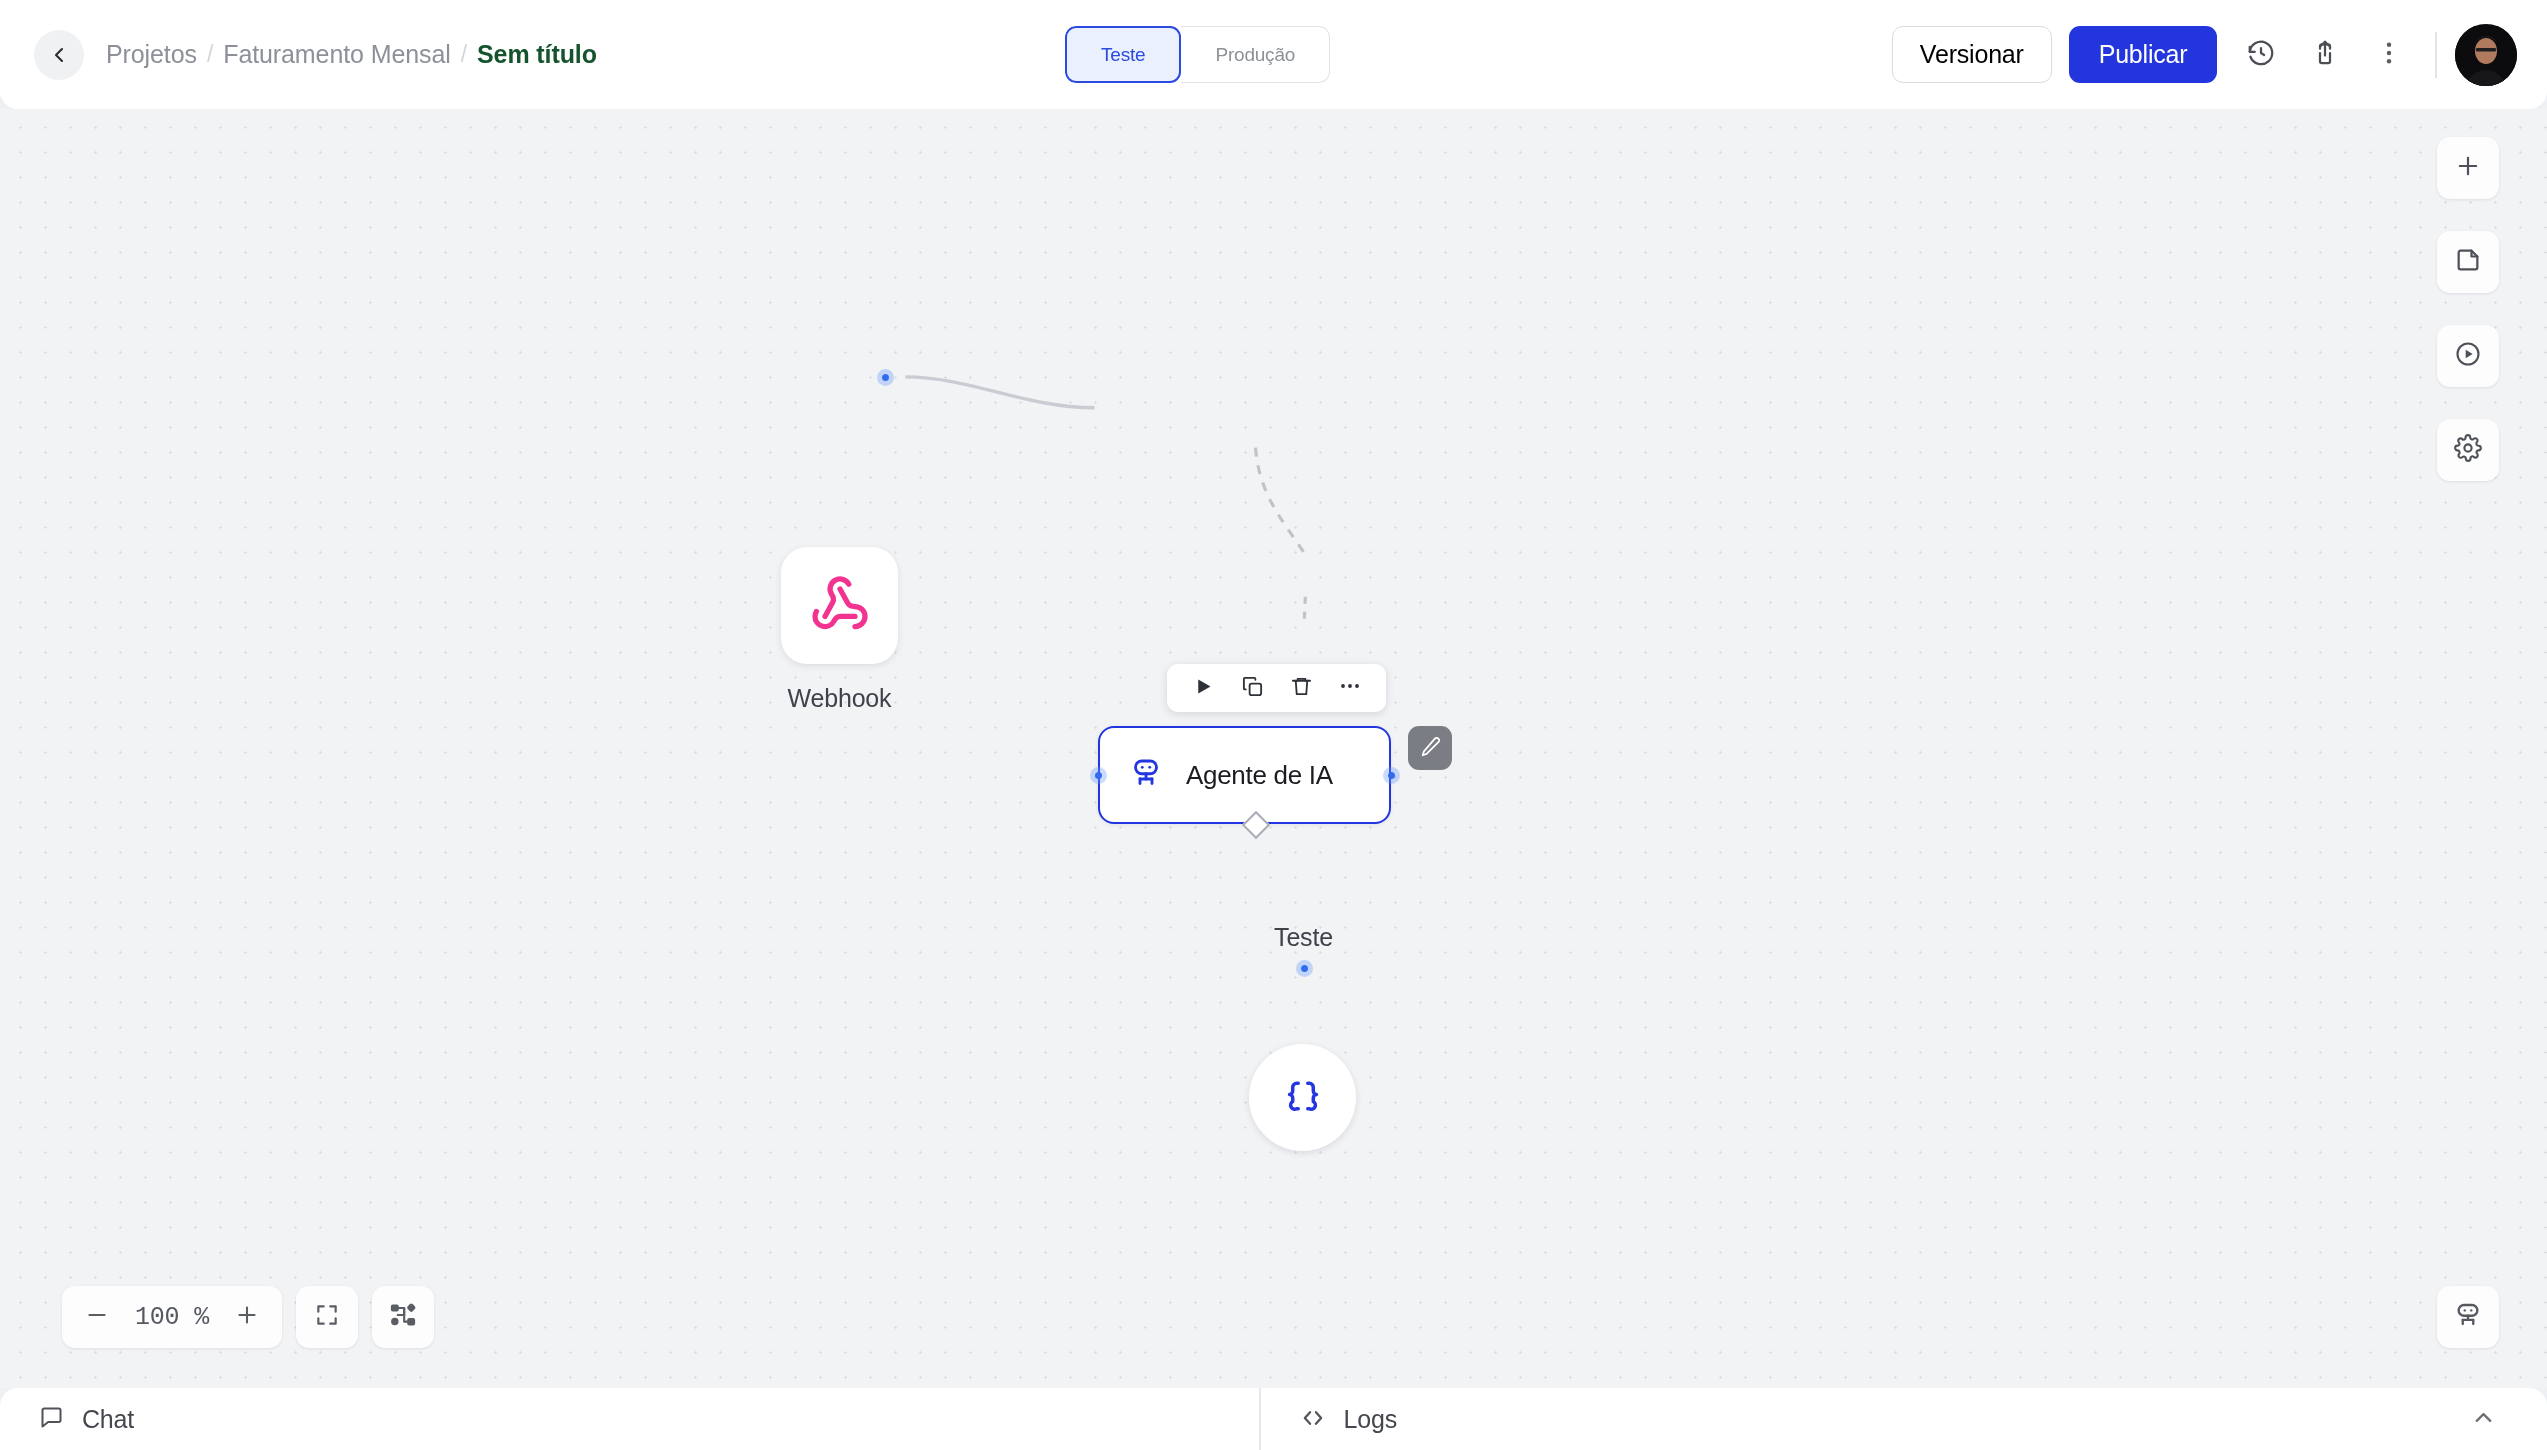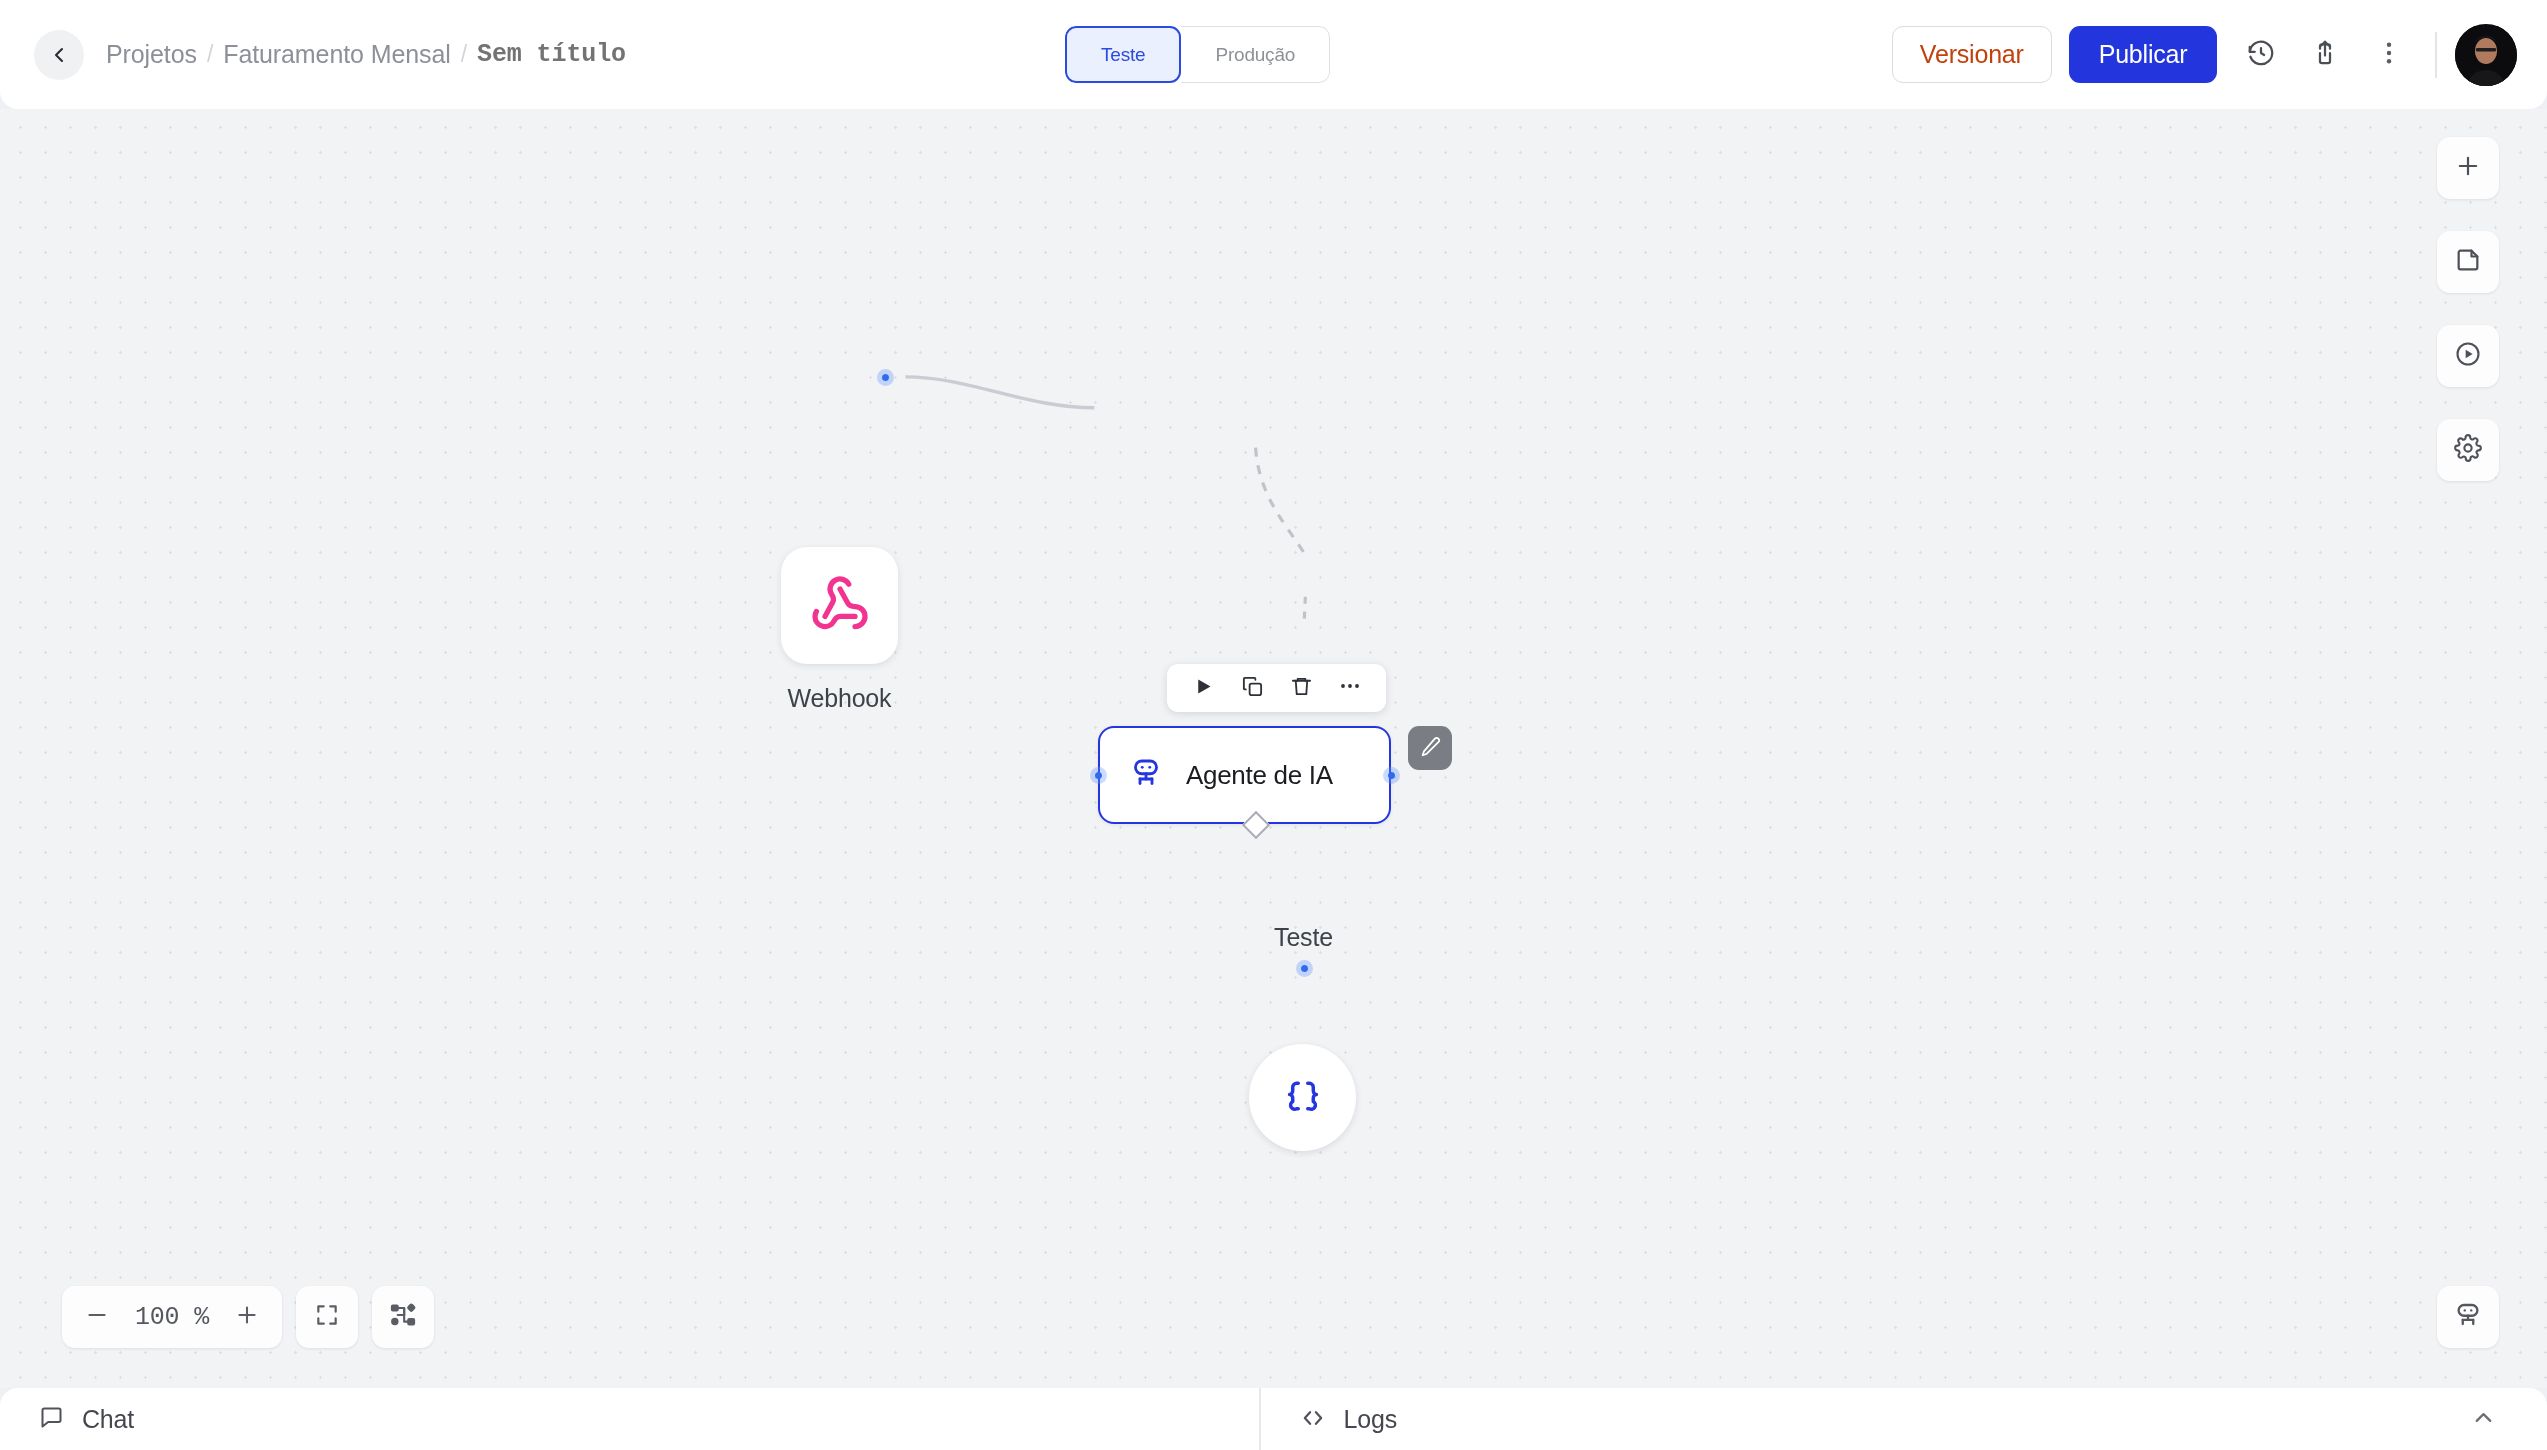--- a/index.html
+++ b/index.html
@@ -35,21 +35,21 @@
     cursor: pointer; flex: none;
   }
   .back-btn svg { display:block; }
   .crumbs {
     display: flex; align-items: center; gap: 10px;
     font-size: 25px; color: #8c9099;
     letter-spacing: -0.1px;
   }
   .crumbs .sep { color: #d2d5da; font-size: 23px; }
   .crumb-link { cursor: pointer; white-space: nowrap; }
-  .crumb-current { color: #737373; font-weight: bold; white-space: nowrap; font-family: Liberation Mono, monospace; }
+  .crumb-current { color: #14532d; font-weight: bold; white-space: nowrap; }
 
   
   .seg {
     position: absolute; left: 1065px; top: 26px;
     display: flex; height: 57px;
     border-radius: 11px; overflow: hidden;
   }
   .seg-item {
     display: flex; align-items: center; justify-content: center;
     font-size: 19px; padding: 4px 34px; cursor: pointer;
@@ -64,21 +64,21 @@
     border-radius: 11px; z-index: 2;
   }
 
   .hdr-right {
     position: absolute; right: 30px; top: 0; height: 109px;
     display: flex; align-items: center; gap: 0;
   }
   .btn-outline {
     height: 57px; padding: 0 27px;
     border: 1.6px solid #d9dce1; border-radius: 11px;
-    background: #fff; color: #c2410c; font-size: 25px;
+    background: #fff; color: #000000; font-size: 25px;
     display: flex; align-items: center; cursor: pointer;
     letter-spacing: -0.2px;
   }
   .btn-primary {
     height: 57px; padding: 0 30px; margin-left: 17px;
     border: none; border-radius: 11px;
     background: #2336dd; color: #fff; font-size: 25px;
     display: flex; align-items: center; cursor: pointer;
     font-weight: 500; letter-spacing: -0.2px;
   }

